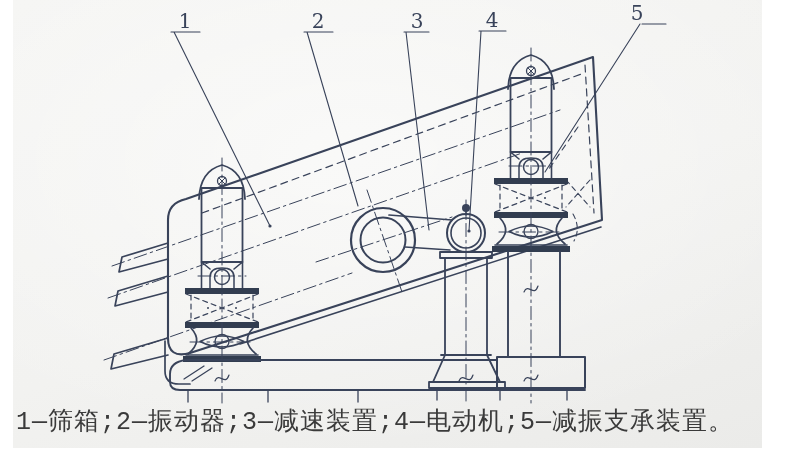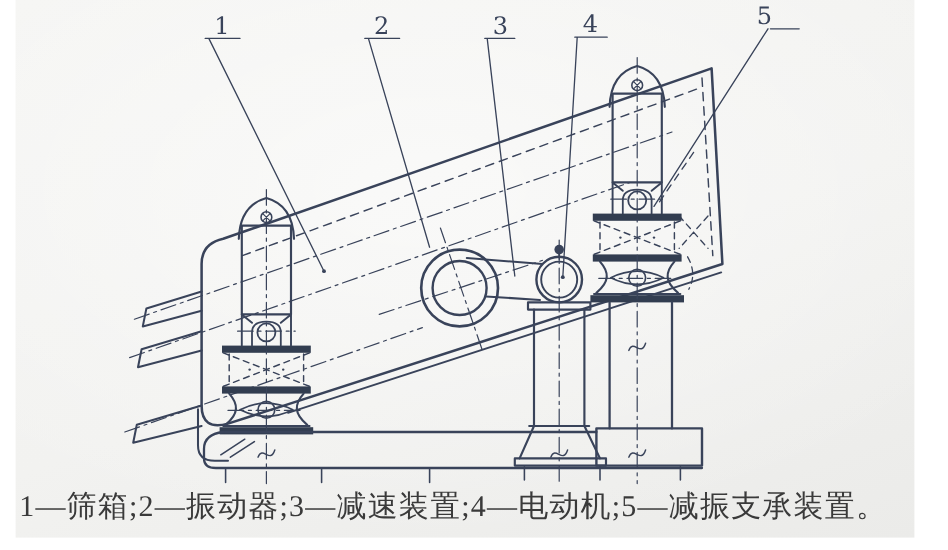--- a/index.html
+++ b/index.html
@@ -7,21 +7,21 @@
   .photo{
     position:absolute;left:13px;top:0;right:28px;bottom:10px;
     background:
       radial-gradient(130% 120% at 45% 35%, rgba(255,255,255,.55) 0%, rgba(255,255,255,0) 55%),
       linear-gradient(160deg,#f5f5f3 0%,#f2f2f0 55%,#ebebe9 100%);
   }
   svg.fig{position:absolute;left:0;top:0;width:790px;height:458px;}
   .caption{
     position:absolute;left:16px;top:405px;width:758px;height:36px;
     font-size:25px;line-height:36px;letter-spacing:1px;color:#3a3a3a;
-    white-space:nowrap;font-family:Liberation Serif, serif;
+    white-space:nowrap;font-family:Liberation Mono, monospace;
   }
   .num{font-family:"DejaVu Serif","Liberation Serif",serif;font-size:20px;fill:#39435a;}
 </style>
 </head>
 <body>
 
 <div class="photo"></div>
 
 <svg class="fig" viewBox="0 0 790 458">
   <defs>

